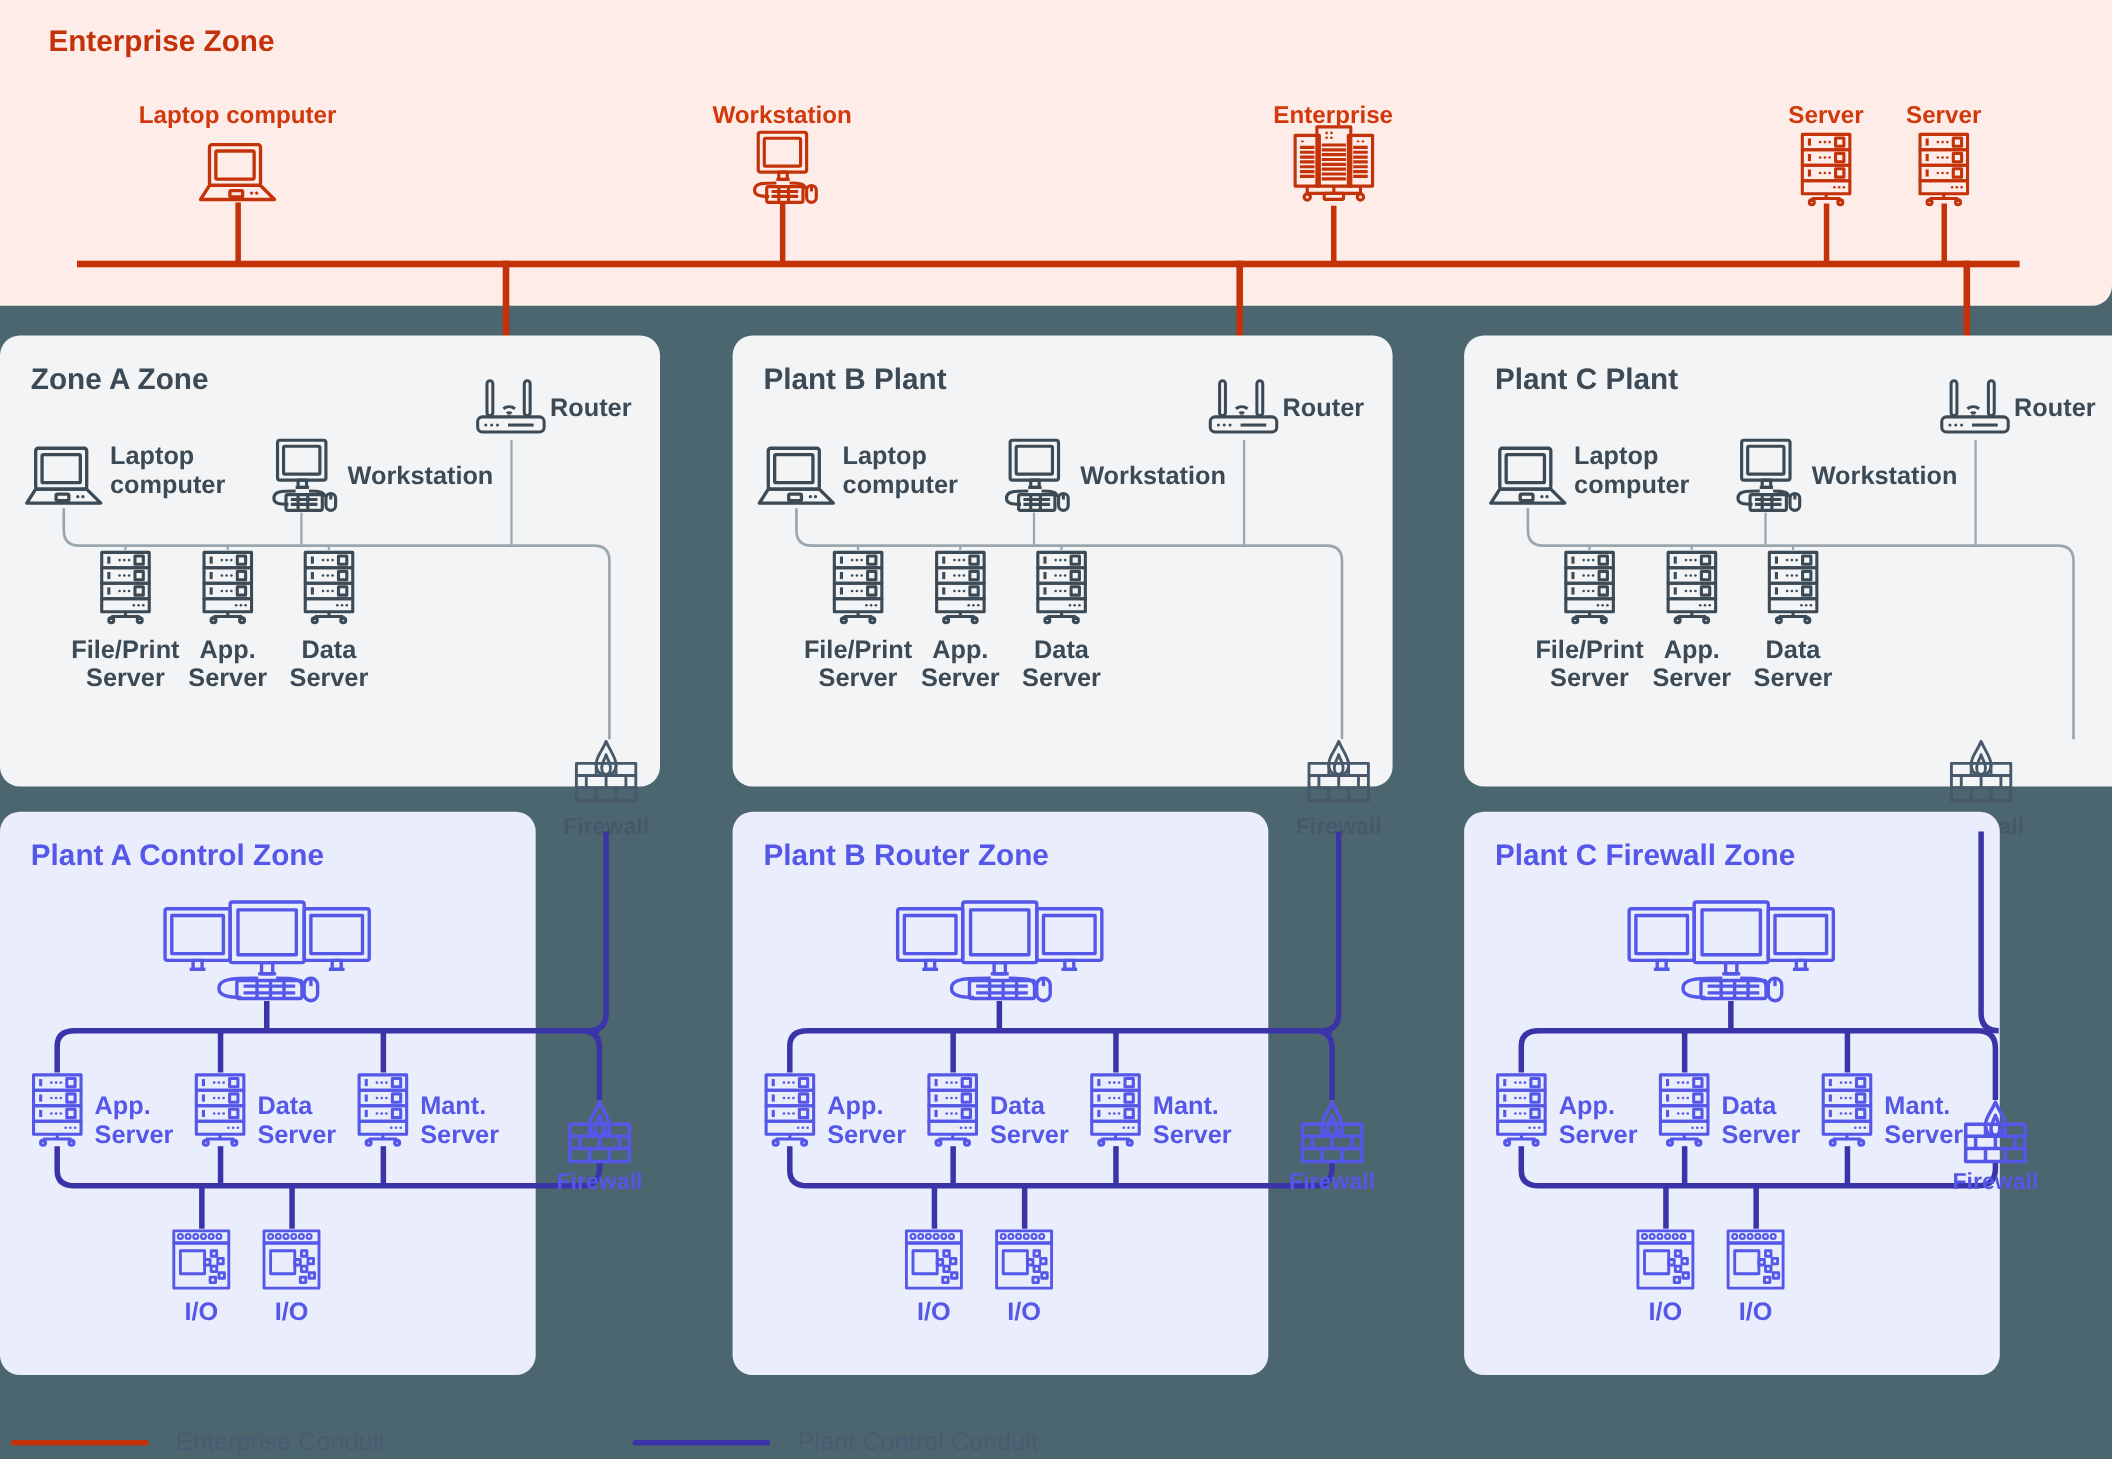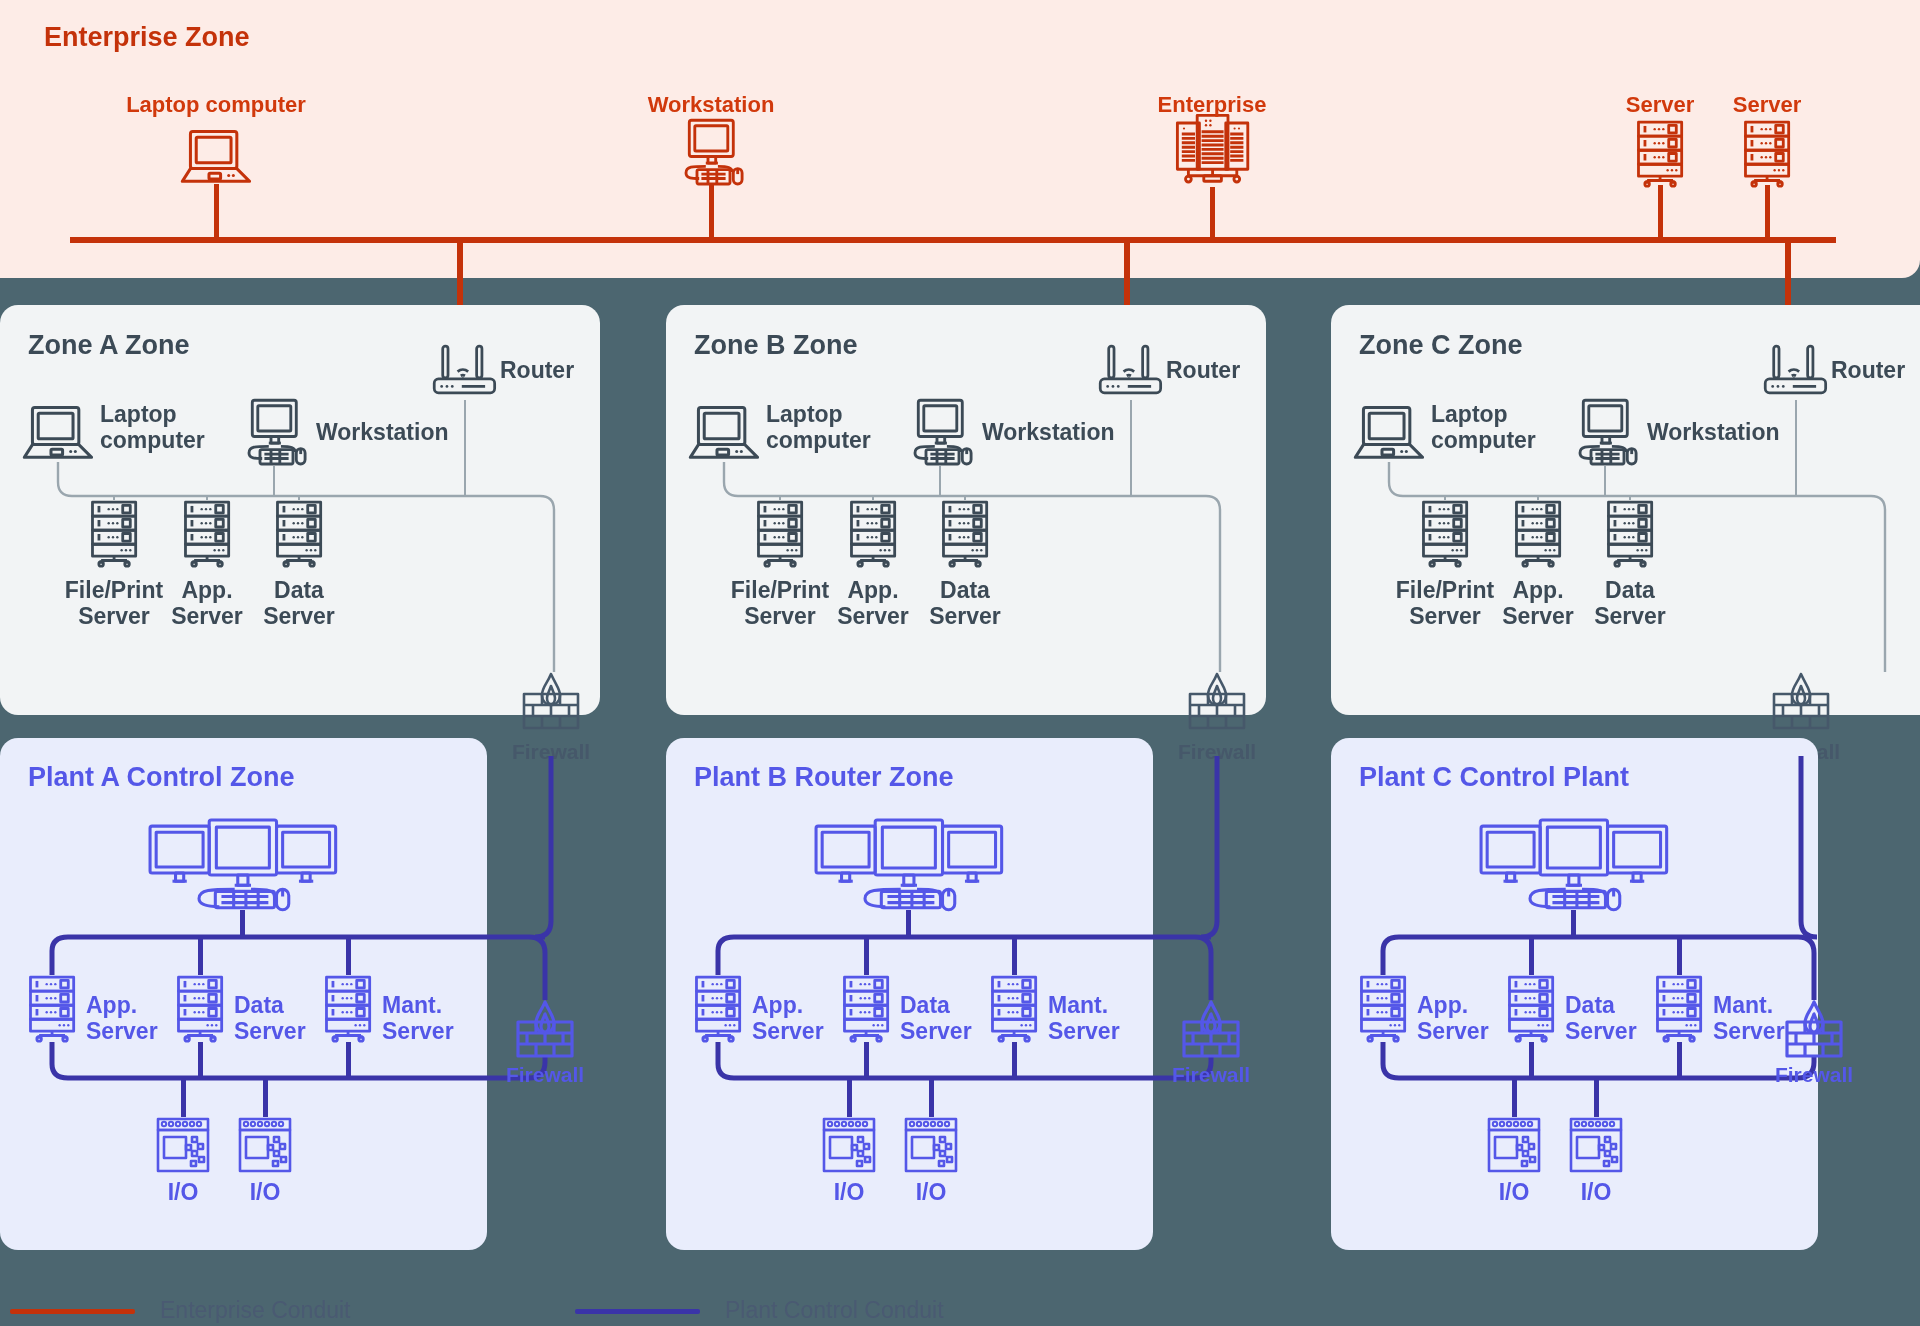--- a/index.html
+++ b/index.html
@@ -356,21 +356,21 @@
      <rect x="4" y="22" width="54" height="34"></rect>
      <path d="M4 33 h54 M4 44 h54"></path>
      <path d="M22 22 v11 M40 22 v11"></path>
      <path d="M13 33 v11 M31 33 v11 M49 33 v11"></path>
      <path d="M22 44 v12 M40 44 v12"></path>
    </g>
       </svg>
     </div>
     <div class="lbl lbl-fw-dark c" style="left: 551px; top: 740px;">Firewall</div>
     <div class="zone zone-plant" style="left: 666px; top: 305px; width: 600px; height: 410px;"></div>
-    <div class="zone-title t-plant" style="left: 694px; top: 330px;">Zone B Zone</div>
+    <div class="zone-title t-plant" style="left: 694px; top: 330px;">Plant B Plant</div>
     <div class="icon" style="left: 1096px; top: 344px; width: 70px; height: 53px;">
       <svg width="69.96000000000001" height="53" viewBox="0 0 66 50">
    <g fill="none" stroke="#3c4a56" stroke-width="2.6" stroke-linejoin="round">
      <rect x="12" y="2" width="5" height="30" rx="2.5"></rect>
      <rect x="44" y="2" width="5" height="30" rx="2.5"></rect>
      <rect x="4" y="33" width="57" height="13" rx="4"></rect>
      <path d="M26 26 a8 8 0 0 1 10 0"></path>
      <path d="M29 30 a4 4 0 0 1 4 0"></path>
      <path d="M30 40 h22"></path>
    </g>
@@ -531,21 +531,21 @@
      <rect x="4" y="22" width="54" height="34"></rect>
      <path d="M4 33 h54 M4 44 h54"></path>
      <path d="M22 22 v11 M40 22 v11"></path>
      <path d="M13 33 v11 M31 33 v11 M49 33 v11"></path>
      <path d="M22 44 v12 M40 44 v12"></path>
    </g>
       </svg>
     </div>
     <div class="lbl lbl-fw-dark c" style="left: 1217px; top: 740px;">Firewall</div>
     <div class="zone zone-plant" style="left: 1331px; top: 305px; width: 620px; height: 410px;"></div>
-    <div class="zone-title t-plant" style="left: 1359px; top: 330px;">Zone C Zone</div>
+    <div class="zone-title t-plant" style="left: 1359px; top: 330px;">Plant C Plant</div>
     <div class="icon" style="left: 1761px; top: 344px; width: 70px; height: 53px;">
       <svg width="69.96000000000001" height="53" viewBox="0 0 66 50">
    <g fill="none" stroke="#3c4a56" stroke-width="2.6" stroke-linejoin="round">
      <rect x="12" y="2" width="5" height="30" rx="2.5"></rect>
      <rect x="44" y="2" width="5" height="30" rx="2.5"></rect>
      <rect x="4" y="33" width="57" height="13" rx="4"></rect>
      <path d="M26 26 a8 8 0 0 1 10 0"></path>
      <path d="M29 30 a4 4 0 0 1 4 0"></path>
      <path d="M30 40 h22"></path>
    </g>
@@ -1118,21 +1118,21 @@
      <path d="M13 33 v11 M31 33 v11 M49 33 v11"></path>
      <path d="M22 44 v12 M40 44 v12"></path>
    </g>
       </svg>
     </div>
     <div class="lbl lbl-fw-blue c" style="left: 1211px; top: 1063px; z-index: 5;">Firewall</div>
     <svg class="conn" width="1920" height="1326" style="left: 0px; top: 0px;">
       <path d="M1217 756 V921 Q1217 937 1201 937 H1211" fill="none" stroke="#3a34a8" stroke-width="5" stroke-linecap="butt"></path>
     </svg>
     <div class="zone zone-ctrl" style="left: 1331px; top: 738px; width: 487px; height: 512px;"></div>
-    <div class="zone-title t-ctrl" style="left: 1359px; top: 762px;">Plant C Control Plant</div>
+    <div class="zone-title t-ctrl" style="left: 1359px; top: 762px;">Plant C Firewall Zone</div>
     <div class="icon" style="left: 1479px; top: 820px; width: 190px; height: 92px;">
       <svg width="189.72" height="89.76" viewBox="0 0 186 88">
    <g fill="none" stroke="#5457e8" stroke-width="3" stroke-linejoin="round">
      <rect x="2" y="6" width="58" height="46" rx="2"></rect>
           <rect x="8" y="12" width="46" height="34"></rect>
      <path d="M27 52 h8 v8 h-8z"></path>
           <path d="M24 60 h14"></path>
      <rect x="126" y="6" width="58" height="46" rx="2"></rect>
           <rect x="132" y="12" width="46" height="34"></rect>
      <path d="M151 52 h8 v8 h-8z"></path>

